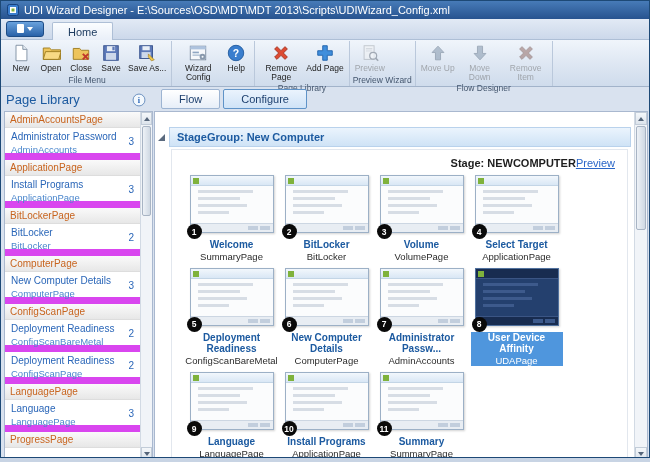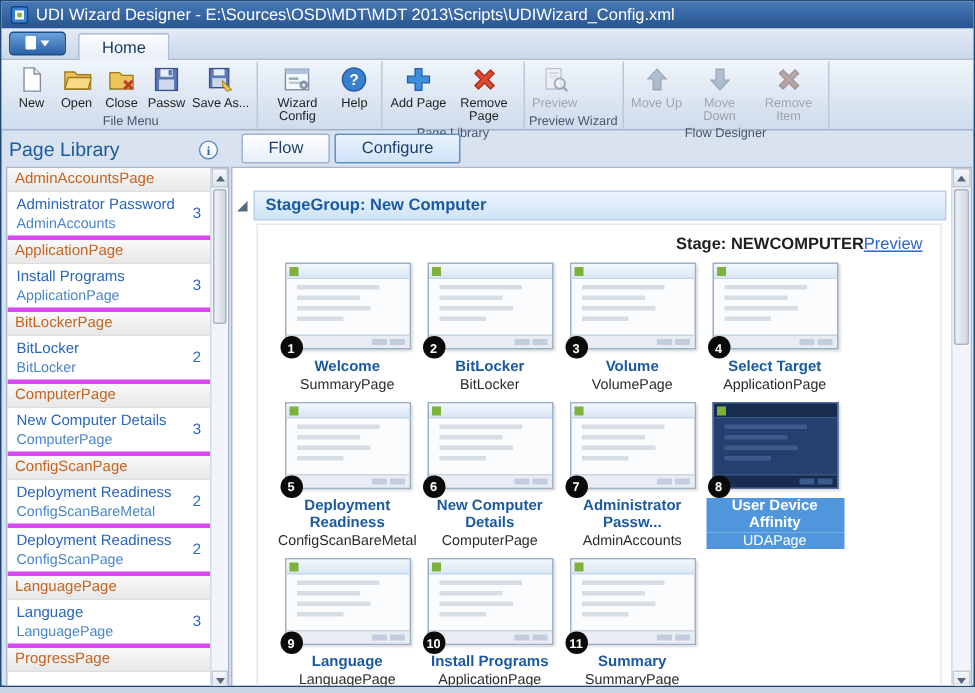--- a/index.html
+++ b/index.html
@@ -50,21 +50,21 @@
                     justify-content:space-between; padding:2px 7px 0 4px; }
   .sidebar-title { color:#1c5aa0; font-size:13px; }
   .info-ico { width:14px; height:14px; }
   .pagelist-wrap { position:absolute; top:24px; left:2px; right:0; bottom:0;
                    background:#fff; border:1px solid #a9b8cf; }
   .pagelist { position:absolute; top:0; left:0; right:12px; bottom:0; overflow:hidden; }
   .pl-group { height:16px; background:linear-gradient(#fafafa,#e7e7e7);
               color:#c8641e; font-size:10px; padding:2px 5px;
               border-bottom:1px solid #ddd; }
   .pl-item { height:32px; position:relative; padding:3px 20px 3px 6px;
-             border-bottom:3px solid #d946ef; background:#fff; }
+             border-bottom:7px solid #d946ef; background:#fff; }
   .pl-name { font-size:10px; color:#2a66b8; white-space:nowrap; overflow:hidden; }
   .pl-page { font-size:9.5px; color:#4a86cc; margin-top:2px; white-space:nowrap; }
   .pl-count { position:absolute; right:6px; top:50%; transform:translateY(-50%);
               font-size:10px; color:#2a66b8; }
 
   
   .vscroll { position:absolute; top:0; bottom:0; background:#f1f4f8;
              border-left:1px solid #d2dae4; }
   .sb-btn { height:13px; background:linear-gradient(#f4f7fa,#dde4ec);
             border:1px solid #c2ccd8; display:flex; align-items:center;
@@ -195,21 +195,21 @@
           </div>
           <div class="rbtn">
             <span class="ricon">
               <svg viewBox="0 0 22 22">
                 <rect x="3" y="3" width="16" height="16" fill="#5d79b8" stroke="#35508c"></rect>
                 <rect x="6.5" y="3.5" width="9" height="5.5" fill="#e8eef6"></rect>
                 <rect x="12.5" y="4" width="2.5" height="4" fill="#5d79b8"></rect>
                 <rect x="5.5" y="11" width="11" height="7.5" fill="#cdd8ea"></rect>
               </svg>
             </span>
-            <span class="rlabel">Passw</span>
+            <span class="rlabel">Save</span>
           </div>
           <div class="rbtn">
             <span class="ricon">
               <svg viewBox="0 0 22 22">
                 <rect x="3" y="3" width="14" height="14" fill="#5d79b8" stroke="#35508c"></rect>
                 <rect x="6" y="3.5" width="8" height="4.5" fill="#e8eef6"></rect>
                 <rect x="5" y="10" width="10" height="6.5" fill="#cdd8ea"></rect>
                 <path d="M12.5 12l6.5 6.5-3.2 1.1-3.3-4.3z" fill="#f2c94c" stroke="#a8852a" stroke-width=".8"></path>
               </svg>
             </span>
@@ -243,32 +243,32 @@
             <span class="rlabel">Help</span>
           </div>
         </div>
         <div class="rglabel"></div>
       </div>
       <div class="rgroup">
         <div class="rbuttons">
           <div class="rbtn">
             <span class="ricon">
               <svg viewBox="0 0 22 22">
+                <path d="M4 6.6L6.6 4 11 8.4 15.4 4 18 6.6 13.6 11 18 15.4 15.4 18 11 13.6 6.6 18 4 15.4 8.4 11z" fill="#dd4b33" stroke="#a32e1a"></path>
+              </svg>
+            </span>
+            <span class="rlabel">Remove Page</span>
+          </div>
+          <div class="rbtn">
+            <span class="ricon">
+              <svg viewBox="0 0 22 22">
                 <path d="M8.5 3h5v5.5H19v5h-5.5V19h-5v-5.5H3v-5h5.5z" fill="#3f8edc" stroke="#1f62ab"></path>
               </svg>
             </span>
             <span class="rlabel">Add Page</span>
-          </div>
-          <div class="rbtn">
-            <span class="ricon">
-              <svg viewBox="0 0 22 22">
-                <path d="M4 6.6L6.6 4 11 8.4 15.4 4 18 6.6 13.6 11 18 15.4 15.4 18 11 13.6 6.6 18 4 15.4 8.4 11z" fill="#dd4b33" stroke="#a32e1a"></path>
-              </svg>
-            </span>
-            <span class="rlabel">Remove Page</span>
           </div>
         </div>
         <div class="rglabel">Page Library</div>
       </div>
       <div class="rgroup">
         <div class="rbuttons">
           <div class="rbtn disabled">
             <span class="ricon">
               <svg viewBox="0 0 22 22">
                 <rect x="4.5" y="3" width="11" height="15" fill="#f0f3f7" stroke="#8a9ab0"></rect>

